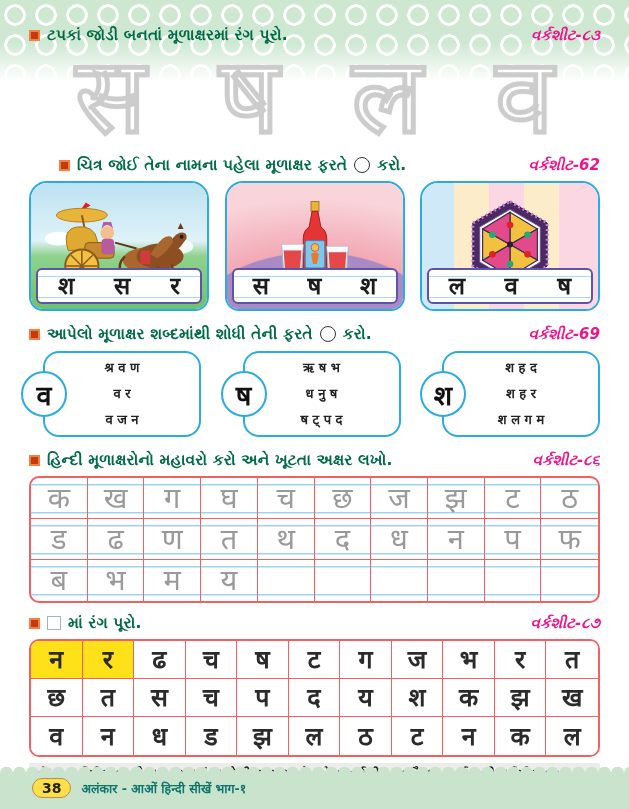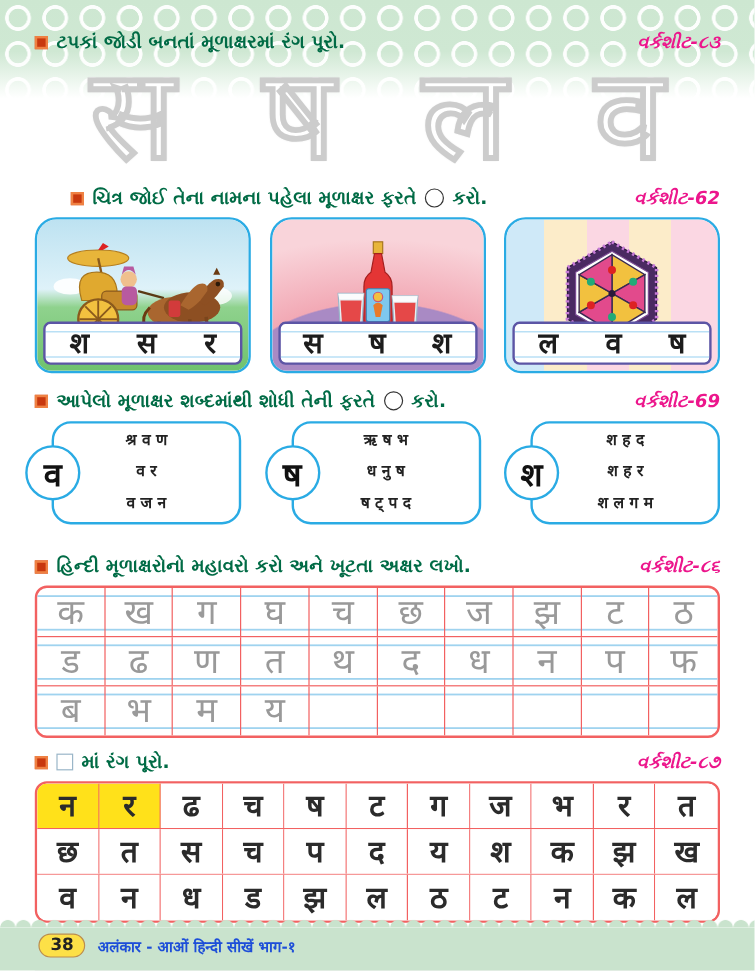--- a/index.html
+++ b/index.html
@@ -82,21 +82,21 @@
   
   .note-bar{ margin:6px 0 0 0; background:#ececec; padding:3px 6px; font-size:13px; font-weight:bold; color:#1e1e1e; border-radius:2px; }
   .note-label{ color:#e31e24; }
   .footer{ position:absolute; left:0; bottom:0; width:629px; height:36px; background:#c9e3cd; z-index:2; }
   .footer::before{ content:""; position:absolute; top:-8px; left:0; right:0; height:8px;
     background-image:radial-gradient(circle at 6.5px 8px, #c9e3cd 6px, transparent 6.6px);
     background-size:13px 8px; background-repeat:repeat-x; }
   .footer-inner{ display:flex; align-items:center; gap:10px; padding:5px 0 0 32px; }
   .page-badge{ background:#fde047; border:1.6px solid #bb8d4e; border-radius:10px; padding:1px 9px;
     font-size:14px; font-weight:bold; color:#222; }
-  .footer-title{ font-size:12.5px; font-weight:bold; color:#1d4ed8; }
+  .footer-title{ font-size:12.5px; font-weight:bold; color:#0f766e; }
 </style>
 </head>
 <body>
 
 <div class="page">
   <div class="top-band"></div>
 
   <div class="content">
 
     <div class="sec-head" style="padding-top:24px; height:46px;">
@@ -248,21 +248,21 @@
         <div class="wbox-word">ष ट् प द</div>
       </div>
       <div class="wbox">
         <div class="wbox-circle">श</div>
         <div class="wbox-word">श ह द</div>
         <div class="wbox-word">श ह र</div>
         <div class="wbox-word">श ल ग म</div>
       </div>
     </div>
 
-    <div class="sec-head" style="margin-top:22px;">
+    <div class="sec-head" style="margin-top:10px;">
       <span class="bullet"></span>
       <span class="head-text">હિન્દી મૂળાક્ષરોનો મહાવરો કરો અને ખૂટતા અક્ષર લખો.</span>
       <span class="spacer"></span>
       <span class="ws-label">વર્કશીટ-૮૬</span>
     </div>
     <div class="tgrid" id="tgrid">
         <div class="tg-row">
           <div class="tg-cell">
             <span class="tg-letter">क</span>
           </div>

